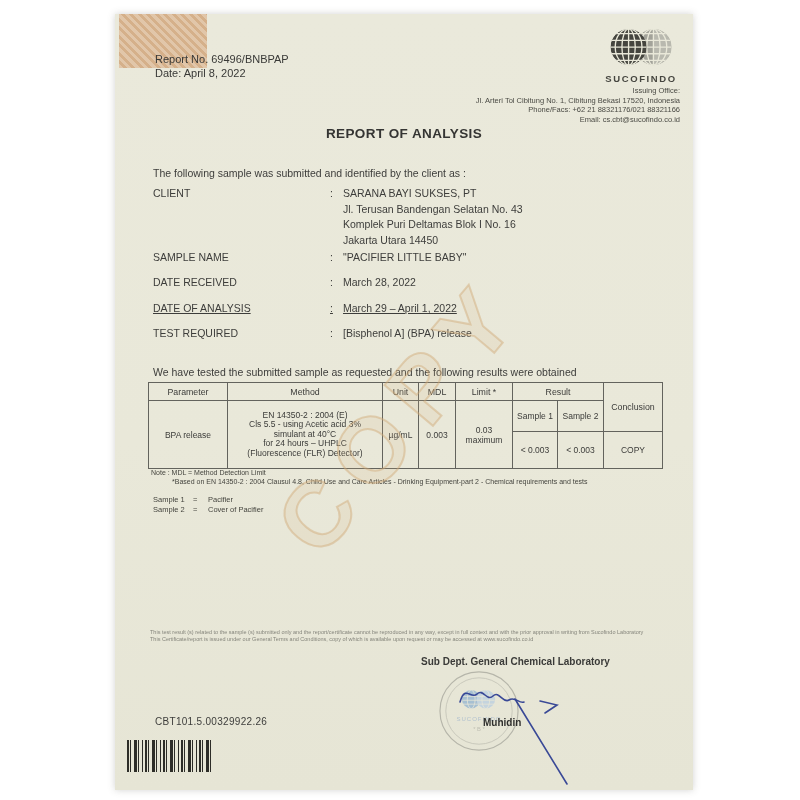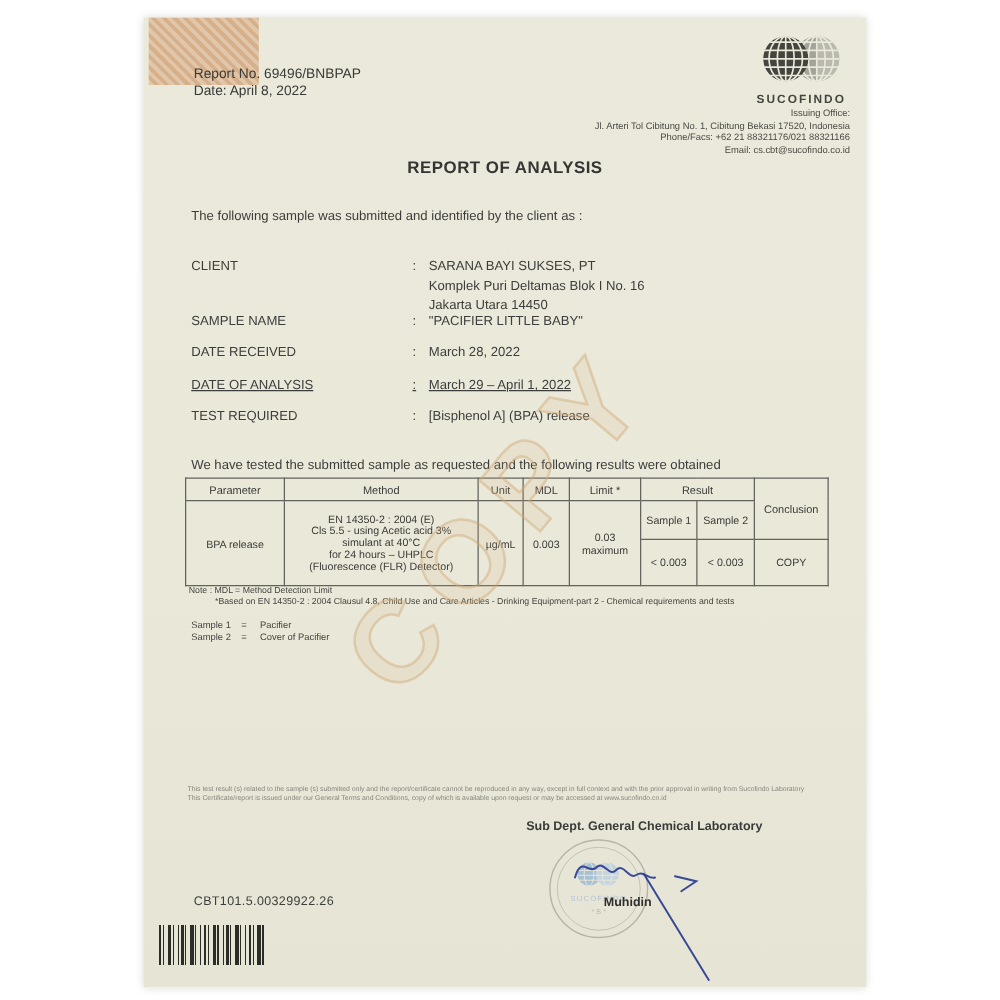--- a/index.html
+++ b/index.html
@@ -119,25 +119,26 @@
     <div>Issuing Office:</div>
     <div>Jl. Arteri Tol Cibitung No. 1, Cibitung Bekasi 17520, Indonesia</div>
     <div>Phone/Facs: +62 21 88321176/021 88321166</div>
     <div>Email: cs.cbt@sucofindo.co.id</div>
   </div>
 
   <div class="doc-title">REPORT OF ANALYSIS</div>
 
   <div class="intro">The following sample was submitted and identified by the client as :</div>
 
-  <div class="field" style="top:192px;">
+  <div class="field" style="top:172px;">
     <div class="f-label">CLIENT</div>
     <div class="f-colon">:</div>
     <div class="f-value">
       <div>SARANA BAYI SUKSES, PT</div>
+      <div>Jl. Terusan Bandengan Selatan No. 43</div>
       <div>Komplek Puri Deltamas Blok I No. 16</div>
       <div>Jakarta Utara 14450</div>
     </div>
   </div>
 
   <div class="field" style="top:236px;">
     <div class="f-label">SAMPLE NAME</div>
     <div class="f-colon">:</div>
     <div class="f-value">"PACIFIER LITTLE BABY"</div>
   </div>

